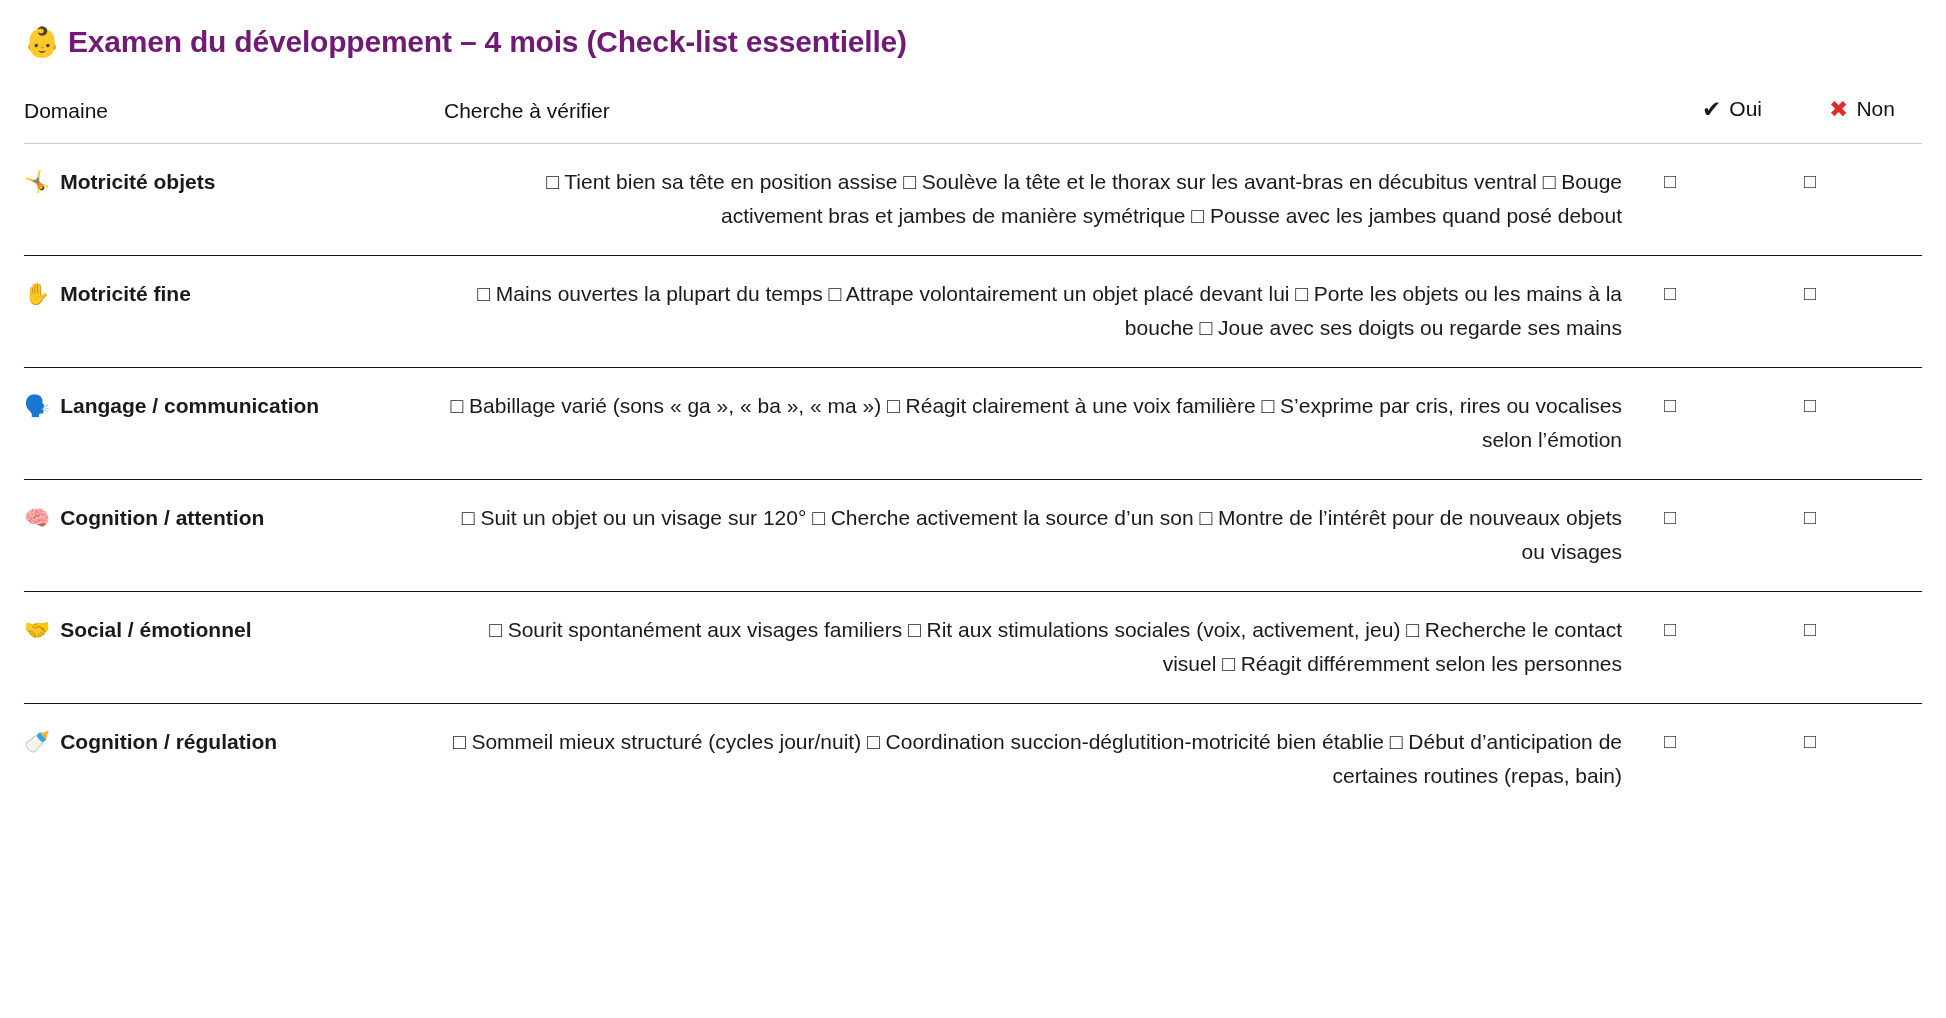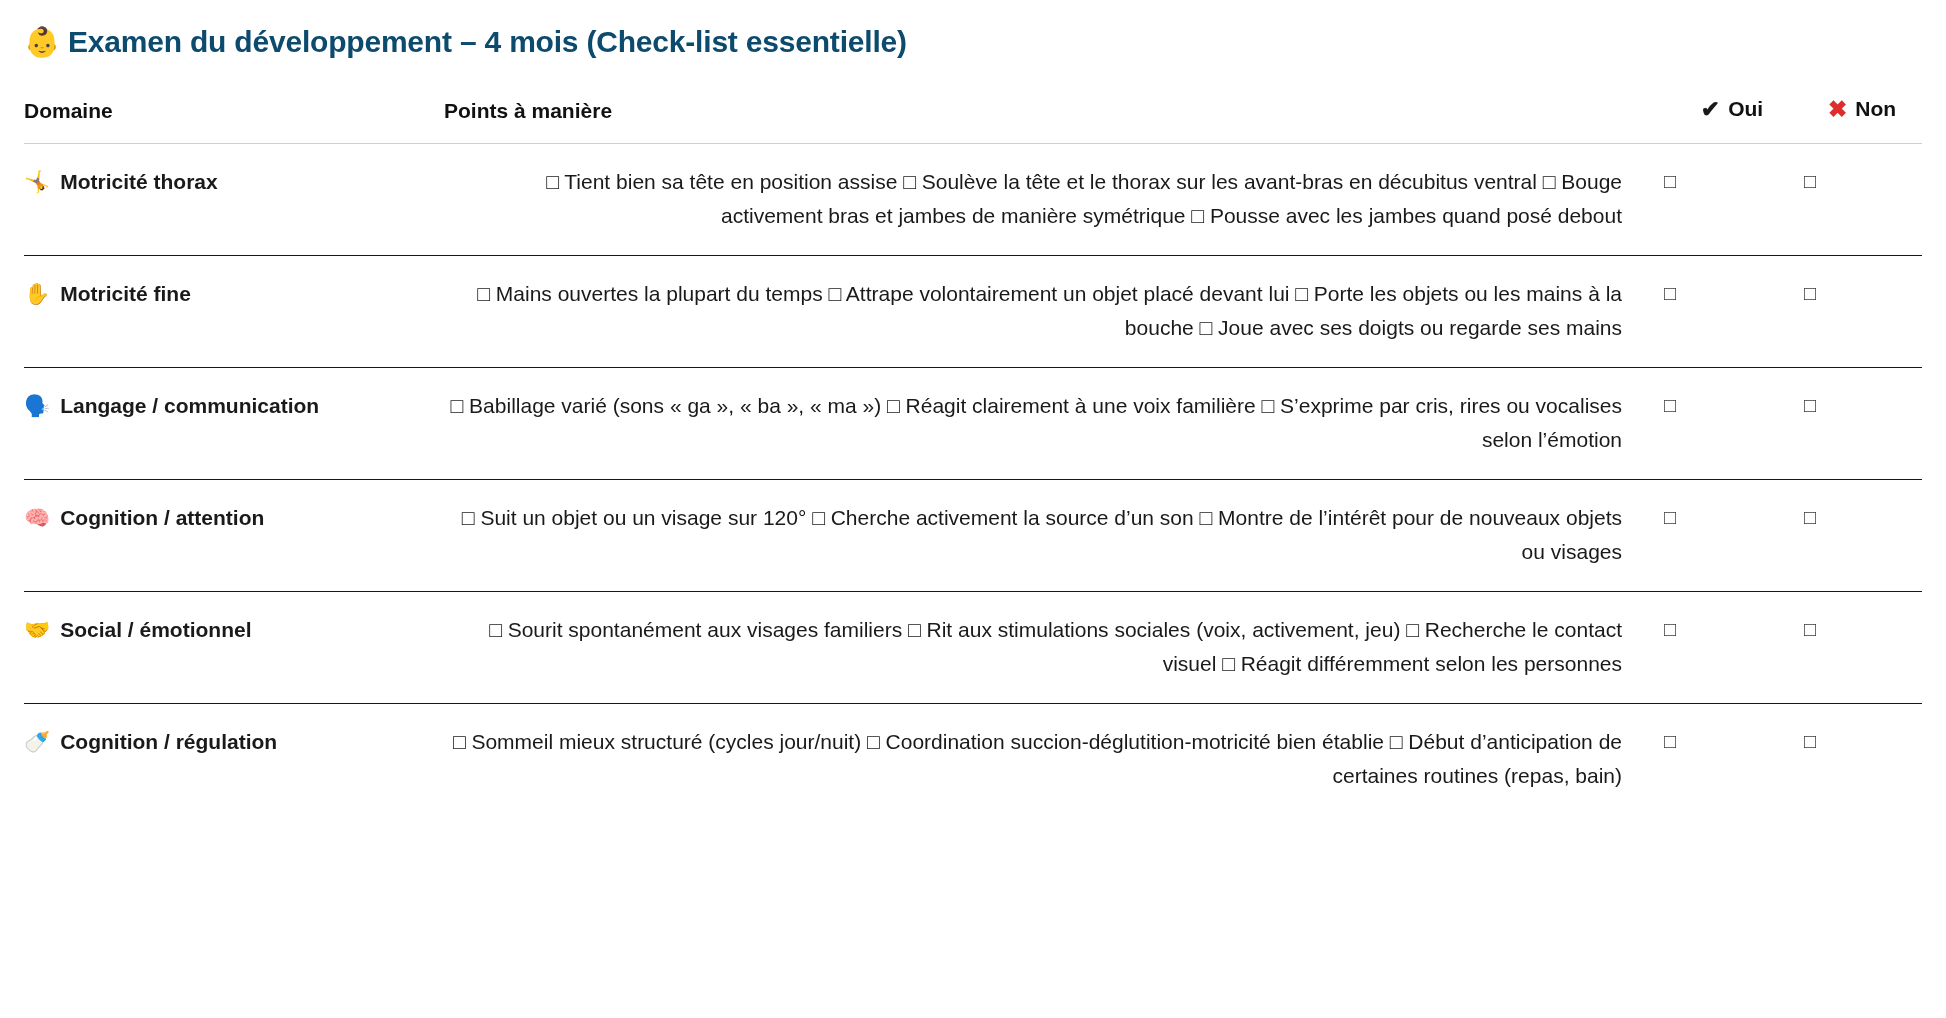--- a/index.html
+++ b/index.html
@@ -17,40 +17,40 @@
   .page {
     padding: 22px 24px 0 24px;
     box-sizing: border-box;
   }
   h1.doc-title {
     font-size: 30px;
     line-height: 1.3;
     font-weight: bold;
     margin: 0 0 34px 0;
     letter-spacing: -0.2px;
-    color: #0c4a6e;
+    color: #701a75;
   }
   h1.doc-title .title-emoji {
     font-size: 29px;
     margin-right: 8px;
   }
   table.checklist {
     width: 100%;
     border-collapse: collapse;
     table-layout: fixed;
   }
   table.checklist col.col-domain   { width: 420px; }
   table.checklist col.col-points   { width: auto; }
   table.checklist col.col-oui      { width: 140px; }
   table.checklist col.col-non      { width: 120px; }
 
   thead th {
     text-align: left;
     font-size: 21px;
-    font-weight: bold;
+    font-weight: normal;
     color: #111111;
     padding: 0 0 20px 0;
     vertical-align: bottom;
   }
   thead th.head-oui,
   thead th.head-non {
     text-align: center;
     white-space: nowrap;
   }
   thead th .mark {
@@ -114,34 +114,34 @@
   <table class="checklist">
     <colgroup>
       <col class="col-domain">
       <col class="col-points">
       <col class="col-oui">
       <col class="col-non">
     </colgroup>
     <thead>
       <tr>
         <th class="head-domain">Domaine</th>
-        <th class="head-points">Points à manière</th>
+        <th class="head-points">Cherche à vérifier</th>
         <th class="head-oui">
           <span class="mark check">✔︎</span><span>Oui</span>
         </th>
         <th class="head-non">
           <span class="mark cross">✖︎</span><span>Non</span>
         </th>
       </tr>
     </thead>
     <tbody>
 
       <tr>
         <td class="cell-domain">
-          <span class="dom-emoji">🤸</span><span>Motricité thorax</span>
+          <span class="dom-emoji">🤸</span><span>Motricité objets</span>
         </td>
         <td class="cell-points">□ Tient bien sa tête en position assise □ Soulève la tête et le thorax sur les avant-bras en décubitus ventral □ Bouge activement bras et jambes de manière symétrique □ Pousse avec les jambes quand posé debout</td>
         <td class="cell-box"><span class="box">□</span></td>
         <td class="cell-box"><span class="box">□</span></td>
       </tr>
 
       <tr>
         <td class="cell-domain">
           <span class="dom-emoji">✋</span><span>Motricité fine</span>
         </td>

